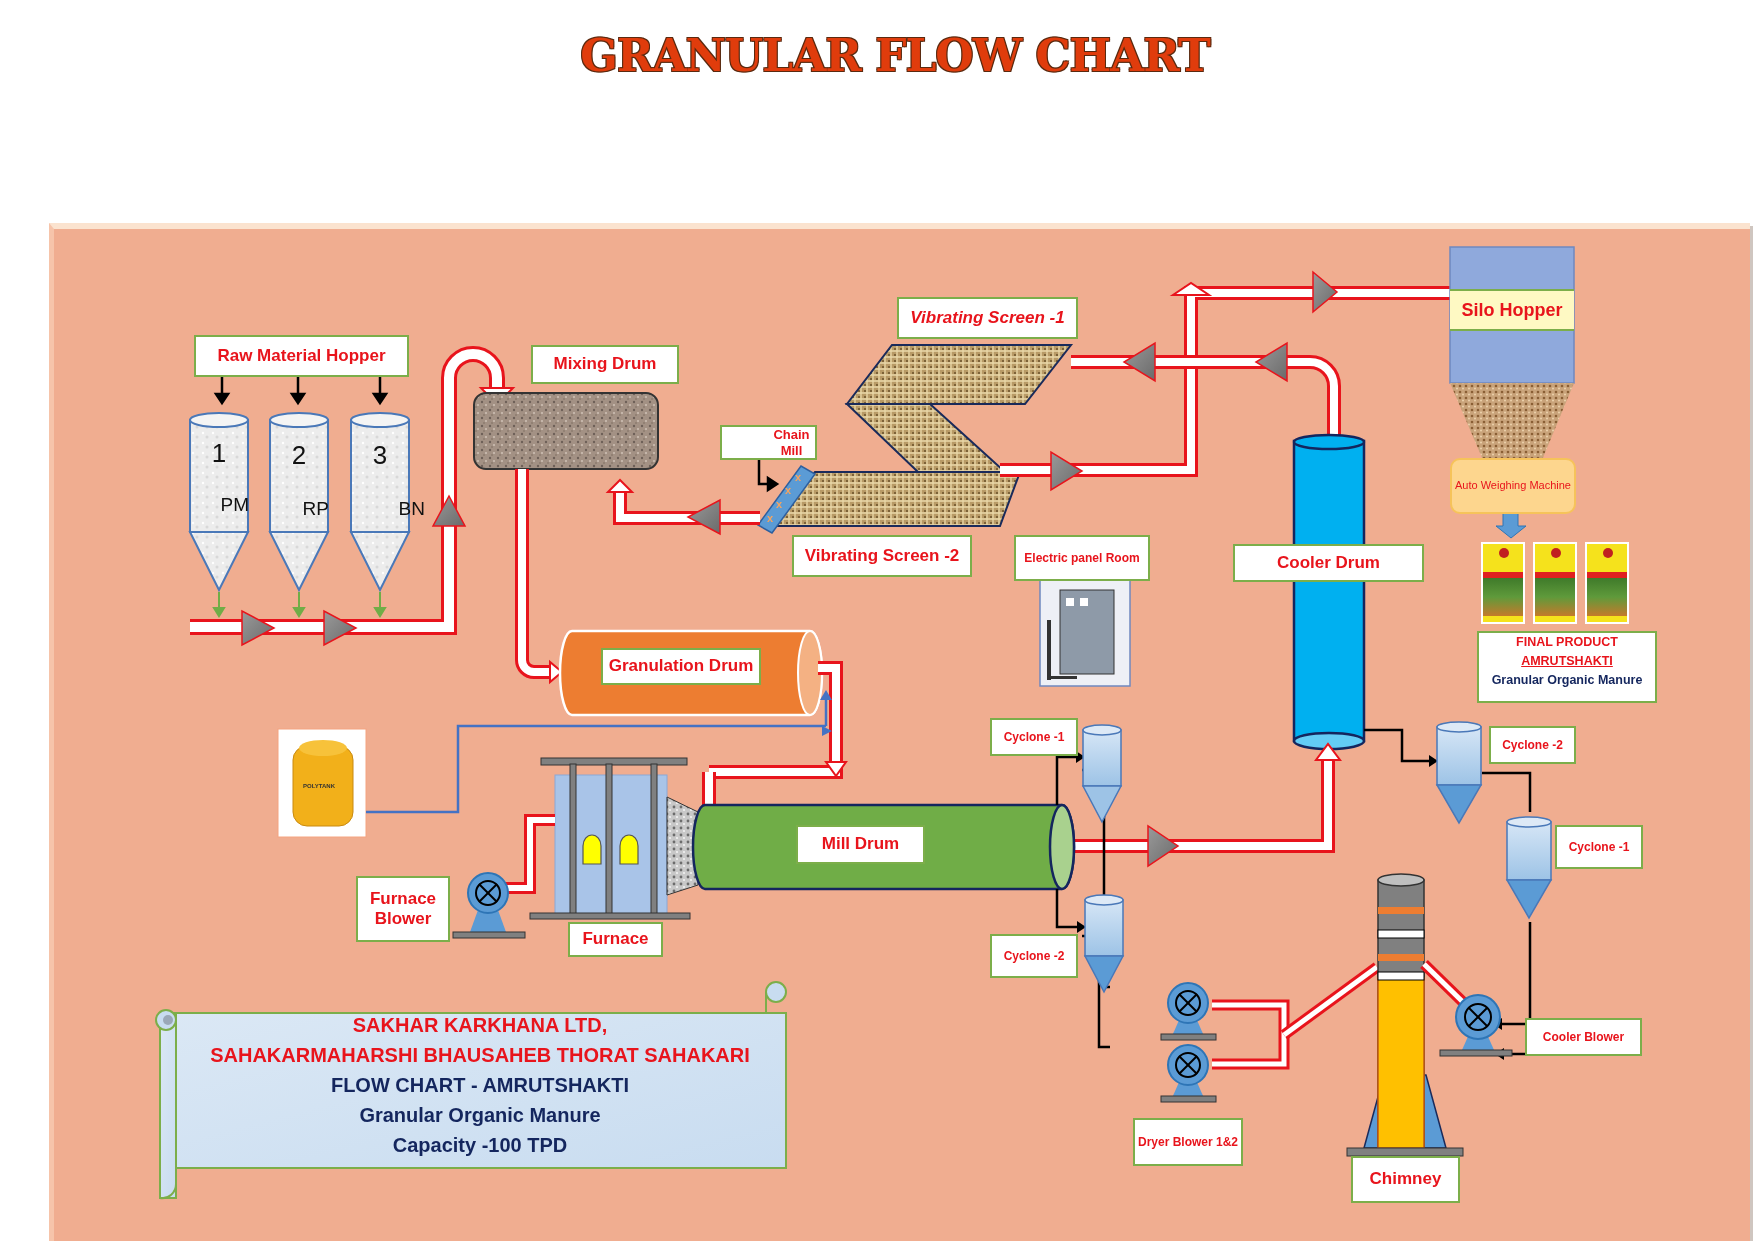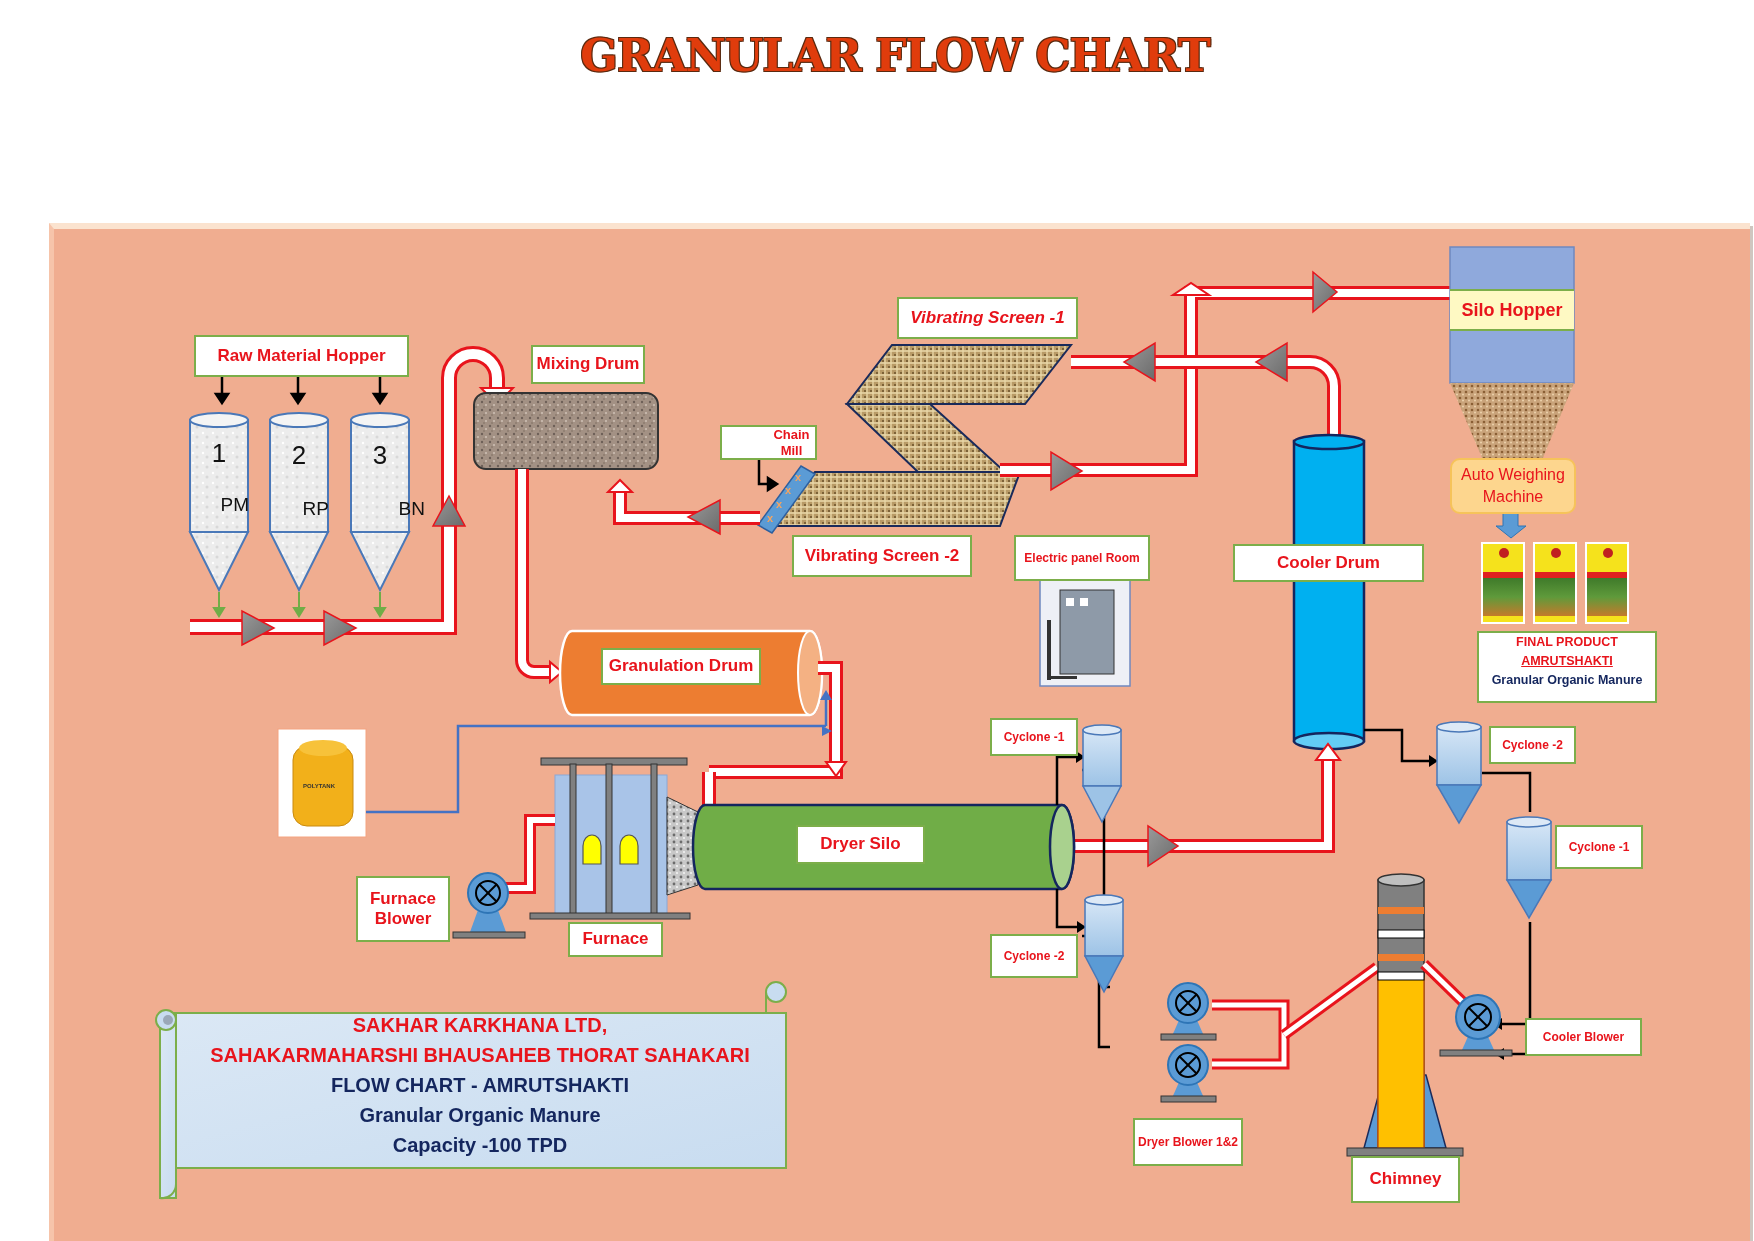--- a/index.html
+++ b/index.html
@@ -8,21 +8,21 @@
   .panel{position:absolute;left:49px;top:223px;width:1696px;height:1024px;background:#f0ad90;border-top:6px solid #fbe3cf;border-left:5px solid #f6c4aa;box-shadow:3px 3px 0 #cfc6c0;}
   svg.diagram{position:absolute;left:0;top:0;width:1754px;height:1241px;}
   .lbl{position:absolute;background:#fff;border:2px solid #7cae4a;color:#e8141c;font-weight:bold;text-align:center;display:flex;align-items:center;justify-content:center;box-sizing:border-box;line-height:1.2;}
   .lbl.s{font-size:13px;}
   .lbl.m{font-size:17px;}
   .lbl.xs{font-size:12px;}
   .scroll-text{position:absolute;left:170px;top:1010px;width:620px;text-align:center;font-weight:bold;font-size:20px;line-height:30px;}
   .scroll-text .red{color:#e8141c;}
   .scroll-text .blue{color:#14265e;}
   .silo-label{position:absolute;left:1450px;top:289px;width:124px;height:38px;background:#fef9c3;border-top:2px solid #7cae4a;border-bottom:2px solid #7cae4a;color:#e8141c;font-weight:bold;font-size:18px;display:flex;align-items:center;justify-content:center;}
-  .weigh{position:absolute;left:1450px;top:458px;width:122px;height:52px;background:#fdd68e;border:2px solid #f6c35a;border-radius:10px;color:#e8141c;font-size:16px;text-align:center;display:flex;align-items:center;justify-content:center;line-height:1.4;}
+  .weigh{position:absolute;left:1450px;top:458px;width:122px;height:52px;background:#fdd68e;border:2px solid #f6c35a;border-radius:10px;color:#e8141c;font-size:11px;text-align:center;display:flex;align-items:center;justify-content:center;line-height:1.4;}
   .final{position:absolute;left:1477px;top:631px;width:180px;height:72px;background:#fff;border:2px solid #7cae4a;text-align:center;font-weight:bold;font-size:12.5px;line-height:19px;box-sizing:border-box;}
   .final .r{color:#e8141c;}
   .final .u{color:#e8141c;text-decoration:underline;}
   .final .b{color:#14265e;}
   .hopper-num{position:absolute;font-size:26px;color:#111;text-align:center;width:60px;}
   .hopper-code{position:absolute;font-size:19px;color:#111;text-align:right;width:60px;}
   .bag{position:absolute;width:44px;height:82px;background:#f5e21c;border:2px solid #fff;box-sizing:border-box;overflow:hidden;}
   .bag .band{position:absolute;left:0;top:28px;width:100%;height:6px;background:#e02020;}
   .bag .crop{position:absolute;left:0;top:34px;width:100%;height:38px;background:linear-gradient(180deg,#3f7a2a,#5f9a3b 50%,#c47a2b);}
   .bag .logo{position:absolute;left:16px;top:4px;width:10px;height:10px;border-radius:50%;background:#c02020;}
@@ -338,28 +338,28 @@
     <path d="M160 1013 H176 V1198 H160 Z" fill="url(#scrollG)" stroke="#7cae4a" stroke-width="2"></path>
     <circle cx="166" cy="1020" r="10" fill="#c8dcf0" stroke="#7cae4a" stroke-width="2"></circle>
     <circle cx="168" cy="1020" r="5" fill="#9aa8b8"></circle>
     <circle cx="776" cy="992" r="10" fill="#c8dcf0" stroke="#7cae4a" stroke-width="2"></circle>
     <path d="M766 992 V1013" stroke="#7cae4a" stroke-width="2"></path>
     <path d="M160 1198 A14 14 0 0 0 176 1184" fill="none" stroke="#7cae4a" stroke-width="2"></path>
   </g>
 </svg>
 
 <div class="lbl m" style="left:194px;top:335px;width:215px;height:42px;">Raw Material Hopper</div>
-<div class="lbl m" style="left:531px;top:345px;width:114px;height:39px;">Mixing Drum</div>
+<div class="lbl m" style="left:531px;top:345px;width:148px;height:39px;">Mixing Drum</div>
 <div class="lbl s" style="left:720px;top:425px;width:97px;height:35px;padding-left:46px;">Chain Mill</div>
 <div class="lbl m" style="left:897px;top:297px;width:181px;height:42px;font-style:italic;">Vibrating Screen -1</div>
 <div class="lbl m" style="left:792px;top:535px;width:180px;height:42px;">Vibrating Screen -2</div>
 <div class="lbl xs" style="left:1014px;top:535px;width:136px;height:46px;">Electric panel Room</div>
 <div class="lbl m" style="left:1233px;top:544px;width:191px;height:38px;">Cooler Drum</div>
 <div class="lbl m" style="left:601px;top:648px;width:160px;height:37px;">Granulation Drum</div>
-<div class="lbl m" style="left:796px;top:825px;width:129px;height:39px;">Dryer Silo</div>
+<div class="lbl m" style="left:796px;top:825px;width:129px;height:39px;">Mill Drum</div>
 <div class="lbl m" style="left:568px;top:922px;width:95px;height:35px;">Furnace</div>
 <div class="lbl m" style="left:356px;top:876px;width:94px;height:66px;">Furnace Blower</div>
 <div class="lbl xs" style="left:990px;top:718px;width:88px;height:38px;">Cyclone -1</div>
 <div class="lbl xs" style="left:990px;top:934px;width:88px;height:44px;">Cyclone -2</div>
 <div class="lbl xs" style="left:1489px;top:726px;width:87px;height:38px;">Cyclone -2</div>
 <div class="lbl xs" style="left:1555px;top:825px;width:88px;height:44px;">Cyclone -1</div>
 <div class="lbl xs" style="left:1133px;top:1118px;width:110px;height:48px;">Dryer Blower 1&amp;2</div>
 <div class="lbl m" style="left:1351px;top:1156px;width:109px;height:47px;">Chimney</div>
 <div class="lbl xs" style="left:1525px;top:1018px;width:117px;height:38px;">Cooler Blower</div>
 

